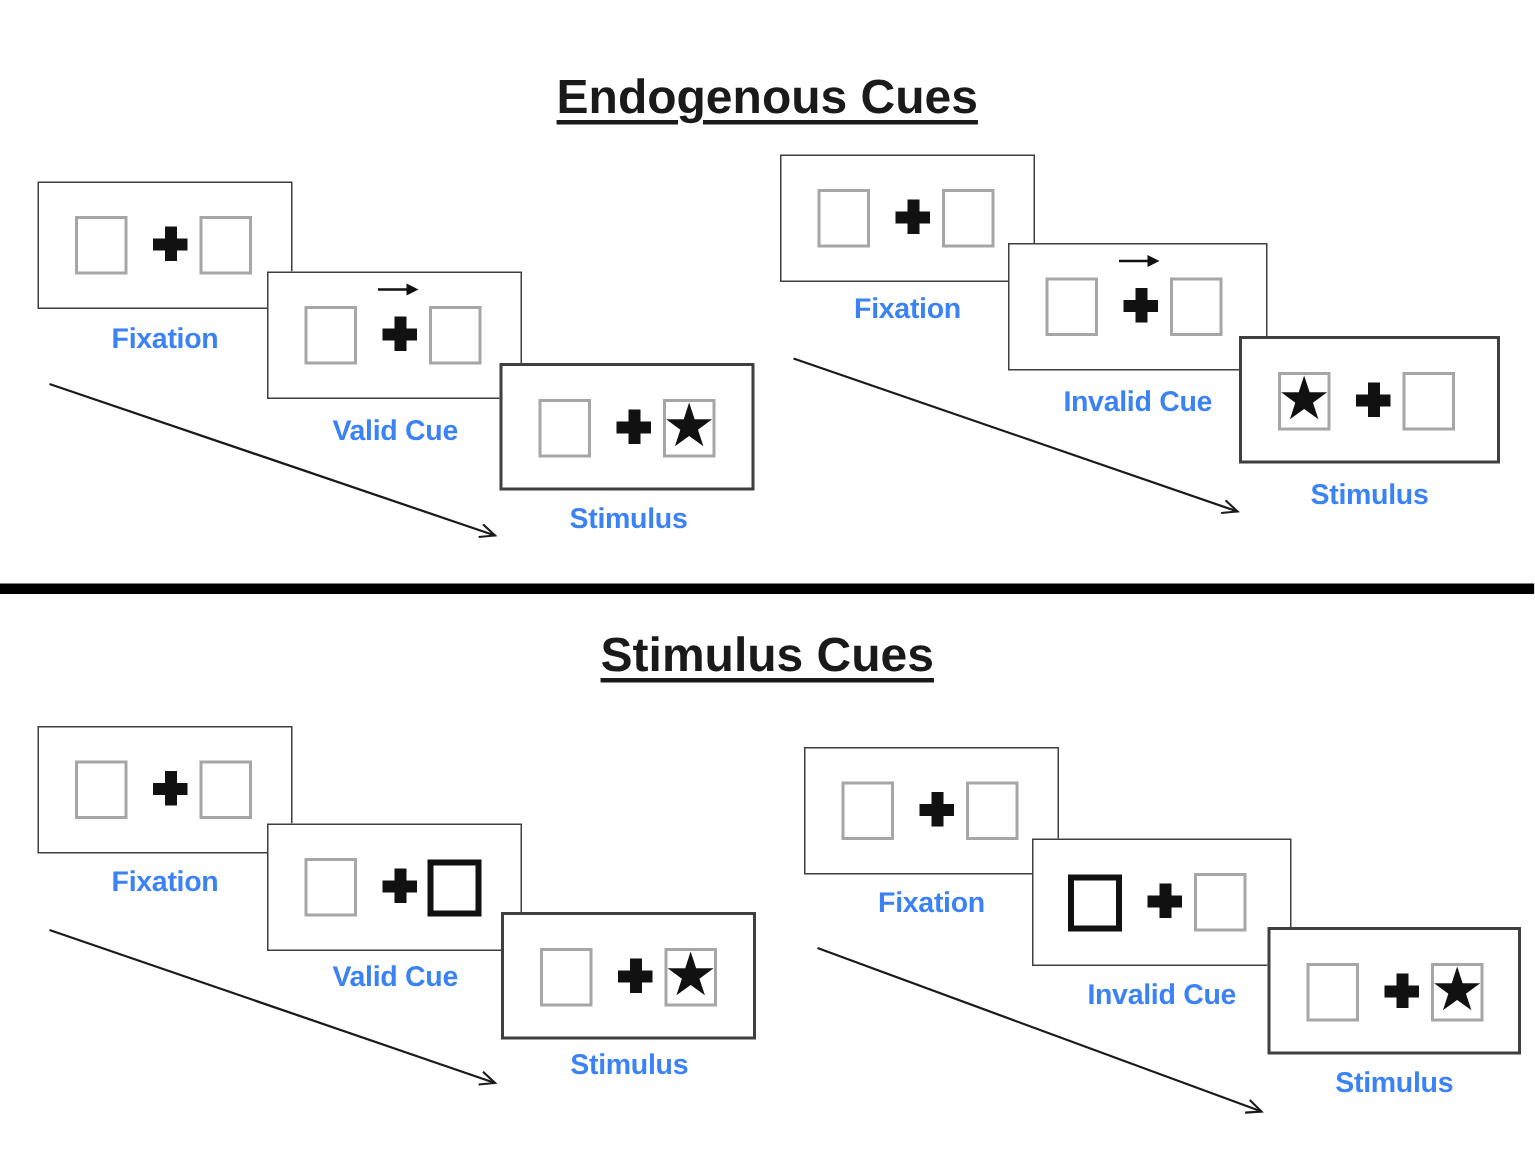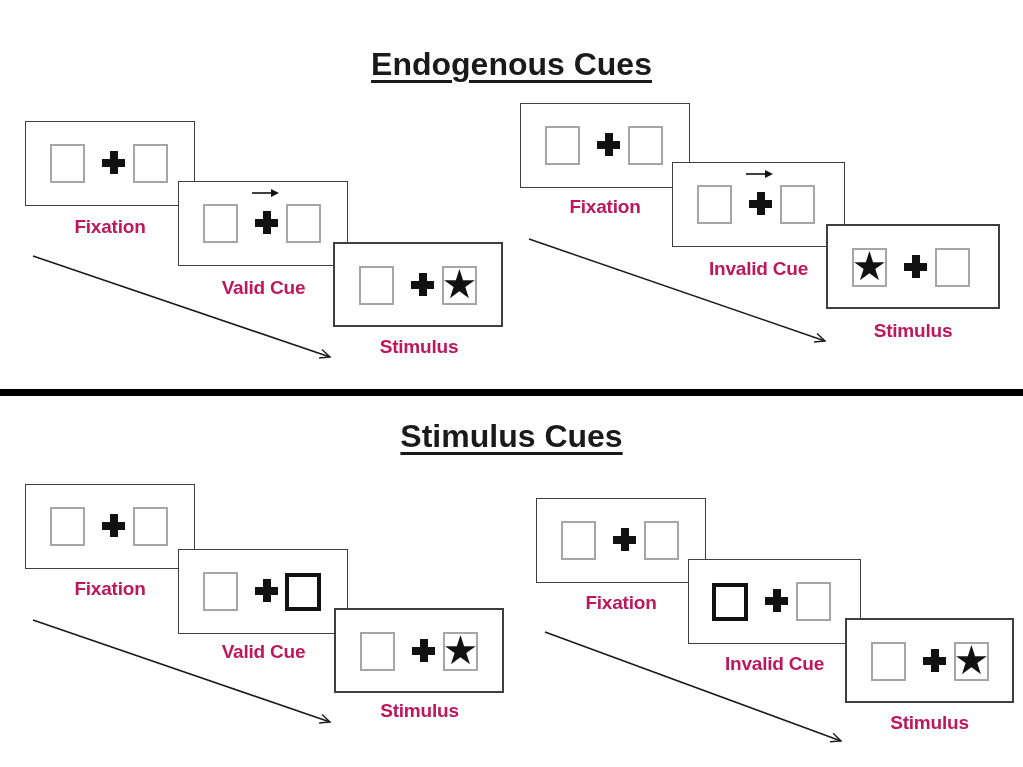--- a/index.html
+++ b/index.html
@@ -29,21 +29,21 @@
   .sq.bold{border:4px solid #111111;width:28px;height:30px;top:23px;}
   .sq.bold.sq-left{left:23px;}
   .sq.bold.sq-right{left:106px;}
   .star{font-size:40px;line-height:1;color:#111111;margin-top:-3px;
         font-family:"DejaVu Sans", sans-serif;}
   .plus{position:absolute;left:76px;top:29px;width:23px;height:23px;}
   .plus::before{content:"";position:absolute;left:0;top:7.5px;width:23px;height:8px;background:#111111;}
   .plus::after{content:"";position:absolute;left:7.5px;top:0;width:8px;height:23px;background:#111111;}
   .cue-arrow{position:absolute;left:72px;top:4px;width:30px;height:14px;}
   .plabel{
-    position:absolute;text-align:center;font-weight:bold;font-size:19px;color:#be185d;
+    position:absolute;text-align:center;font-weight:bold;font-size:19px;color:#3b82f6;
     letter-spacing:-0.2px;
   }
 </style>
 </head>
 <body>
 
 <div class="canvas">
 
   <svg class="arrow-layer" viewBox="0 0 1023 767" xmlns="http://www.w3.org/2000/svg">
     <defs>

